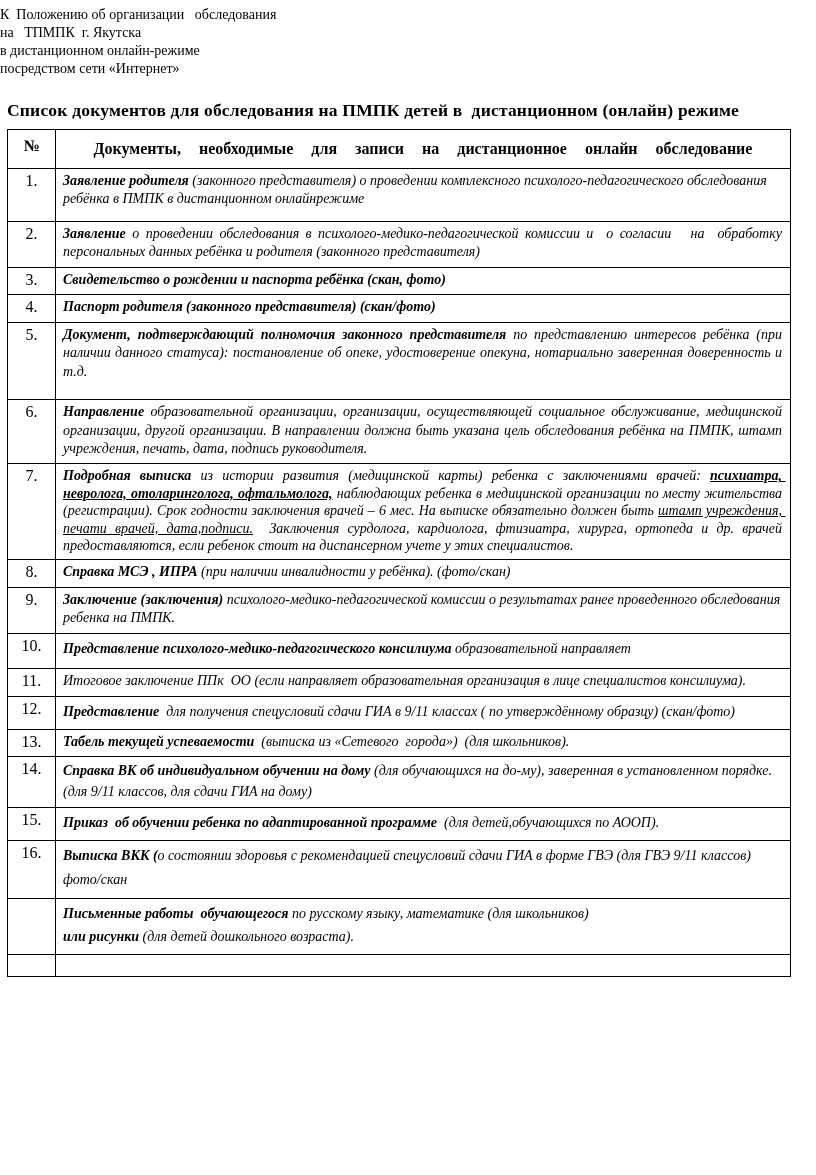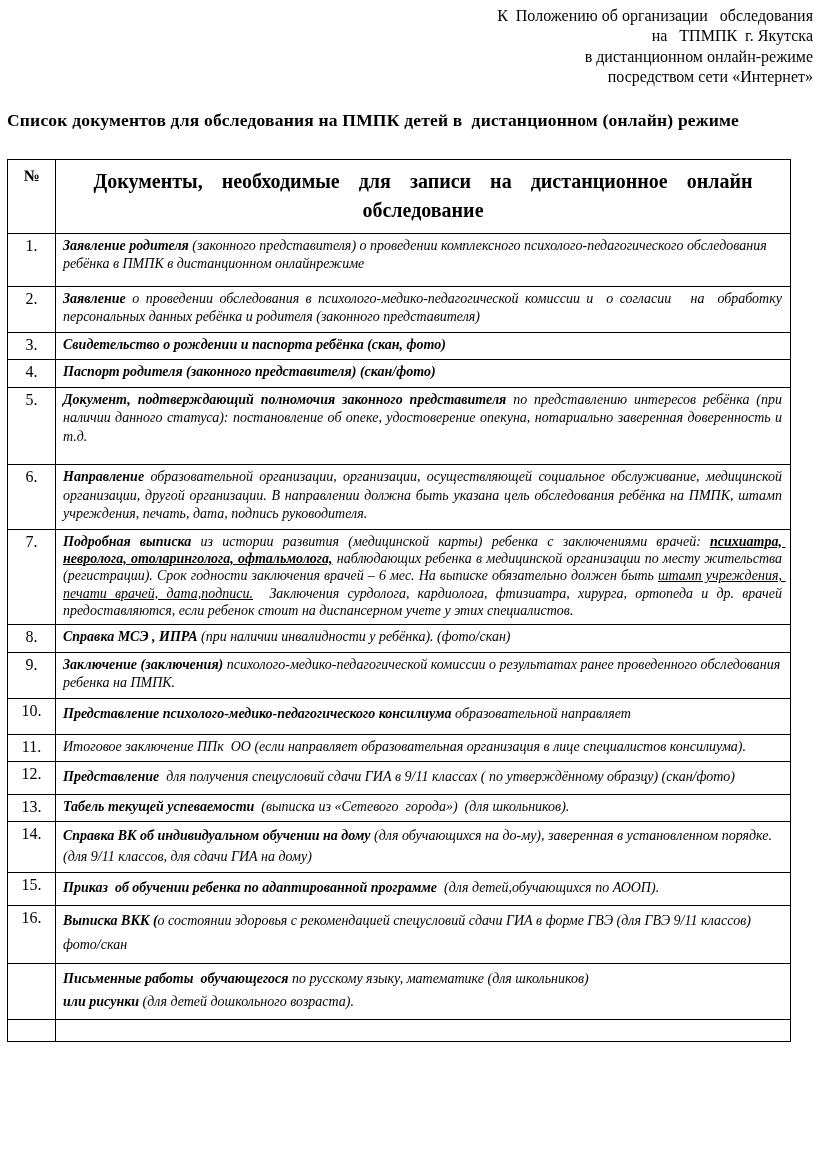--- a/index.html
+++ b/index.html
@@ -1,30 +1,30 @@
 <!DOCTYPE html>
 <html><head>
 <meta charset="utf-8">
 <style>
   * { margin:0; padding:0; box-sizing:border-box; }
   html, body { width:816px; height:1175px; overflow:hidden; background:#fff; }
   body { font-family:"Liberation Serif", serif; color:#000; }
 
-  .doc-header { text-align:right; padding:6px 3px 0 0; font-size:16px; line-height:1.28; }
+  .doc-header { padding:6px 3px 0 0; font-size:14px; line-height:1.28; }
   .doc-header div { white-space:pre-wrap; }
 
   .title { font-size:17.5px; font-weight:bold; letter-spacing:0.2px;
-           margin:22px 2px 28px 7px; white-space:pre-wrap; }
+           margin:22px 2px 8px 7px; white-space:pre-wrap; }
 
   table.doc-table { border-collapse:collapse; margin-left:7px; width:784px; table-layout:fixed; }
   th, td { border:1px solid #000; vertical-align:top; }
   col.c-num { width:48px; }
   th.num, td.num { text-align:center; padding:3px 2px; font-size:16px; }
   th.num { font-weight:bold; padding-top:7px; }
-  th.hdr { font-size:20px; font-weight:bold; text-align:center; word-spacing:14px;
+  th.hdr { font-size:16px; font-weight:bold; text-align:center; word-spacing:14px;
            padding:7px 10px 8px 10px; line-height:1.45; }
   td.doc { font-size:14px; line-height:1.32; padding:3px 8px 5px 7px; white-space:pre-wrap;font-style:italic; }
 
   .b { font-weight:bold; }
   .u { text-decoration:underline; }
 
   
   tbody tr:nth-child(2) td.doc,
   tbody tr:nth-child(5) td.doc,
   tbody tr:nth-child(6) td.doc,

